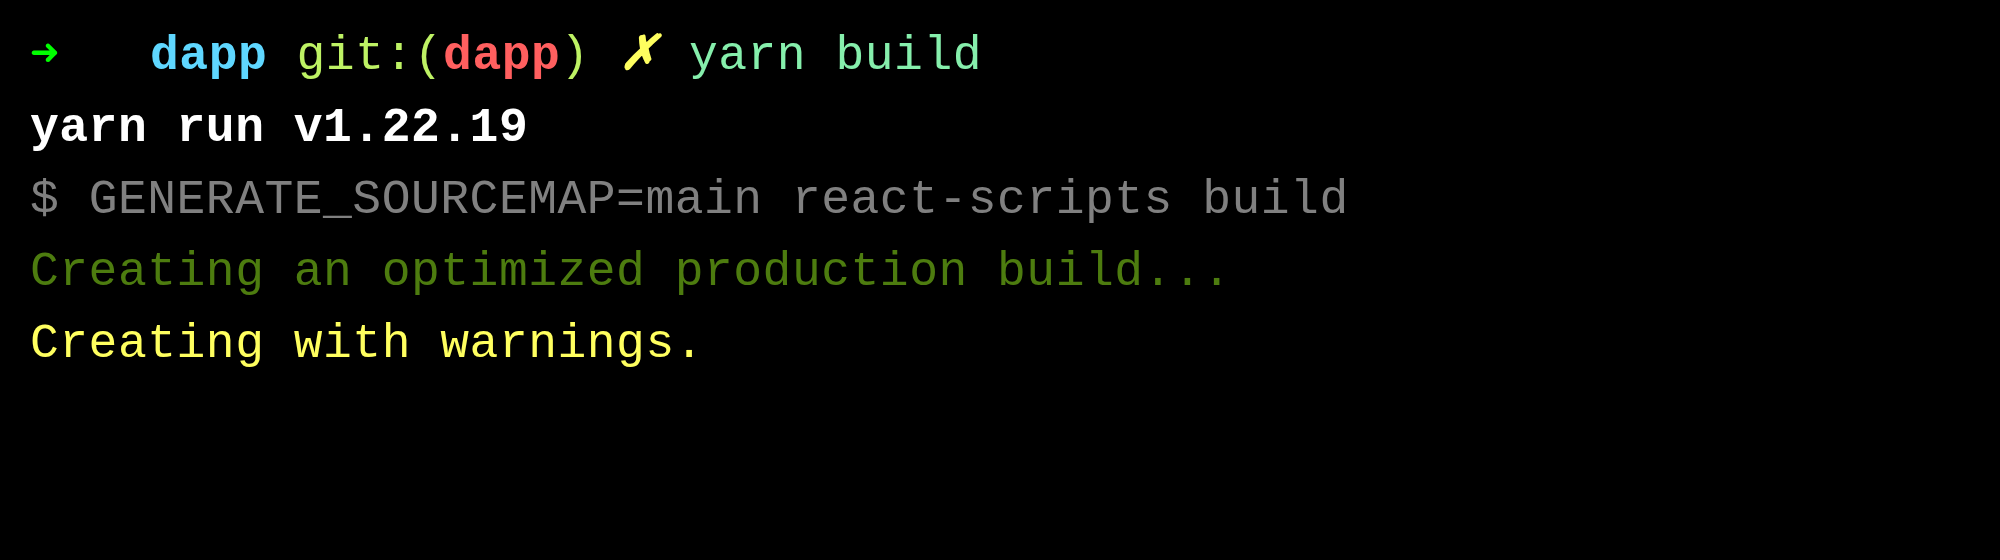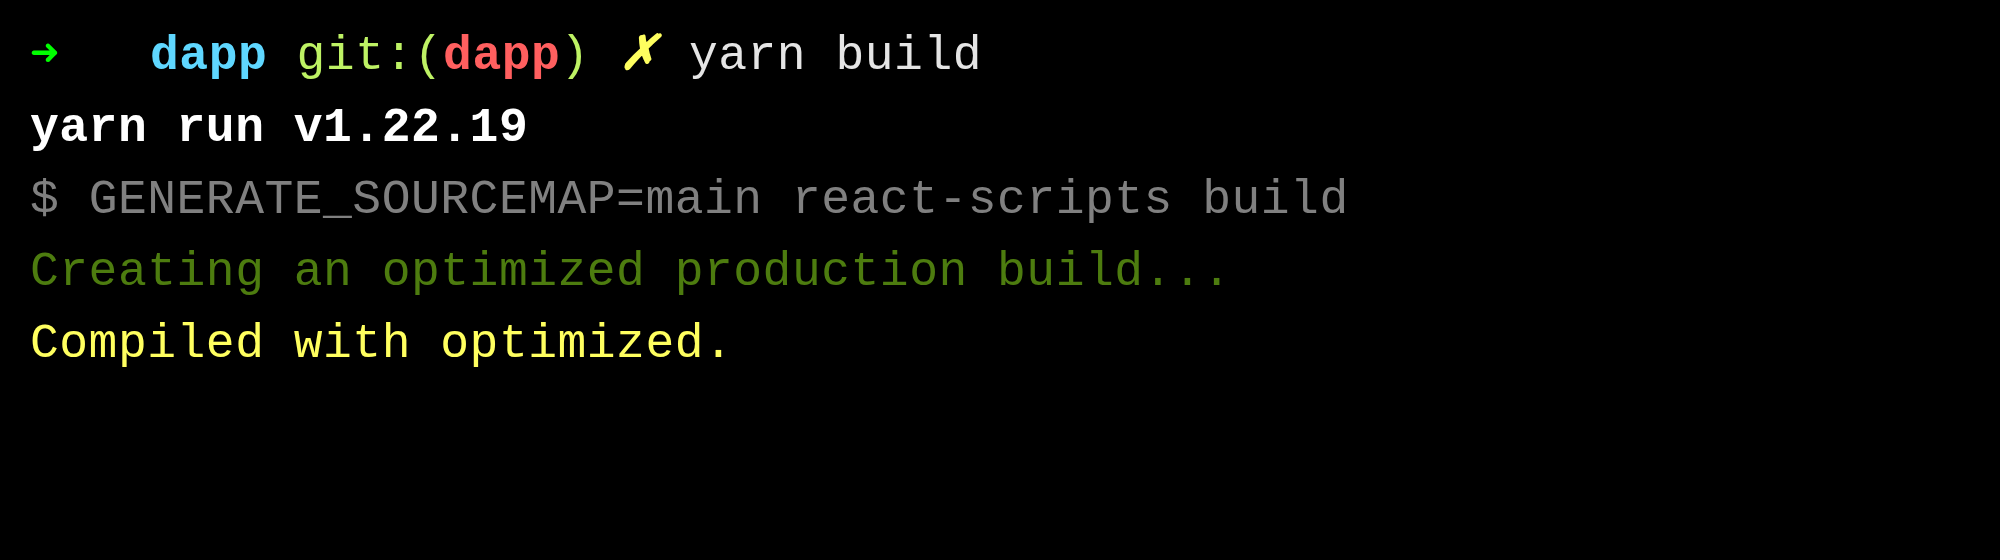--- a/index.html
+++ b/index.html
@@ -36,21 +36,21 @@
     .branch {
       color: #ff5f5f;
       font-weight: bold;
     }
     .dirty {
       color: #ffff5f;
       font-weight: bold;
       font-style: italic;
     }
     .cmd {
-      color: #e5e5e5;
+      color: #86efac;
     }
     .yarn-run {
       color: #ffffff;
       font-weight: bold;
       margin-top: 48px;
     }
     .dollar {
       color: #808080;
     }
     .subcmd {
@@ -63,13 +63,13 @@
       color: #ffff5f;
     }
   </style>
 </head>
 <body>
 
 <div class="line"><span class="arrow">➜</span><span>  </span><span class="cwd">dapp</span><span> </span><span class="git-label">git:</span><span class="git-label">(</span><span class="branch">dapp</span><span class="git-label">)</span><span> </span><span class="dirty">✗</span><span> </span><span class="cmd">yarn build</span></div>
 <div class="line"><span class="yarn-run">yarn run v1.22.19</span></div>
 <div class="line"><span class="dollar">$</span><span> </span><span class="subcmd">GENERATE_SOURCEMAP=main react-scripts build</span></div>
 <div class="line"><span class="status">Creating an optimized production build...</span></div>
-<div class="line"><span class="warn">Compiled with optimized.</span></div>
+<div class="line"><span class="warn">Creating with warnings.</span></div>
 
 </body></html>

